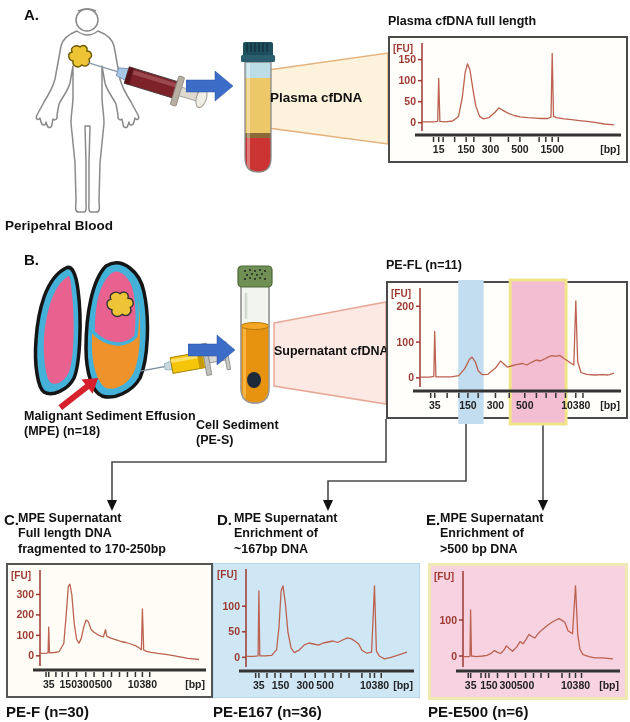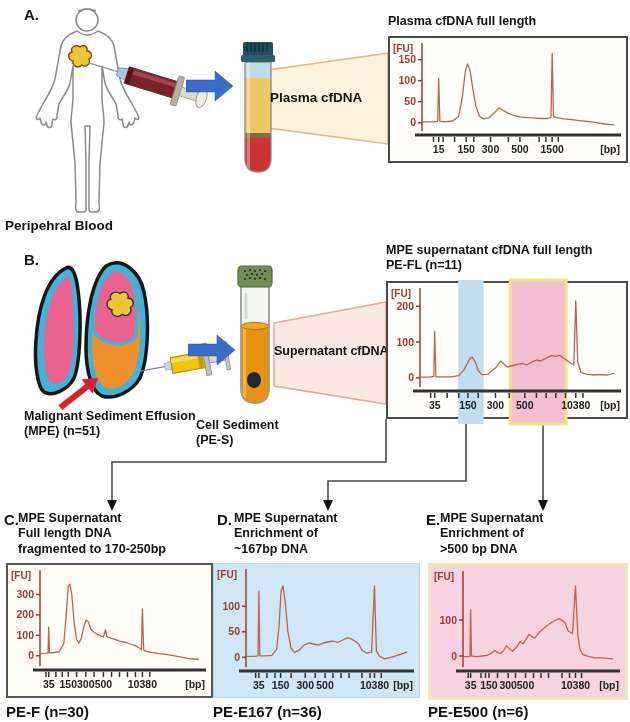--- a/index.html
+++ b/index.html
@@ -158,29 +158,29 @@
   </svg>
 
   <div class="t letter" style="left:24px;top:6px;">A.</div>
   <div class="t cap13 ctr" style="left:5px;top:218px;width:150px;">Peripehral Blood</div>
   <div class="t cap13 ctr" style="left:270px;top:90px;width:128px;">Plasma cfDNA</div>
   <div class="t charttitle ctr" style="left:388px;top:14px;width:240px;">Plasma cfDNA full length</div>
 
   <div class="t letter" style="left:24px;top:251px;">B.</div>
   <div class="t cap12 ctr" style="left:24px;top:409px;width:198px;">
     <span>Malignant Sediment Effusion</span><br>
-    <span>(MPE) (n=51)</span>
+    <span>(MPE) (n=18)</span>
   </div>
   <div class="t cap12 ctr" style="left:196px;top:418px;width:120px;">
     <span>Cell Sediment</span><br>
     <span>(PE-S)</span>
   </div>
   <div class="t cap12 ctr" style="left:274px;top:344px;width:124px;">Supernatant cfDNA</div>
   <div class="t charttitle ctr" style="left:386px;top:243px;width:242px;">
-    <span>MPE supernatant cfDNA full length</span><br>
+    <br>
     <span>PE-FL (n=11)</span>
   </div>
 
   <div class="t letter" style="left:4px;top:511px;">C.</div>
   <div class="t charttitle ctr" style="left:18px;top:511px;width:192px;">
     <span>MPE Supernatant</span><br>
     <span>Full length DNA</span><br>
     <span>fragmented to 170-250bp</span>
   </div>
   <div class="t cap15 ctr" style="left:6px;top:703px;width:207px;">PE-F (n=30)</div>

